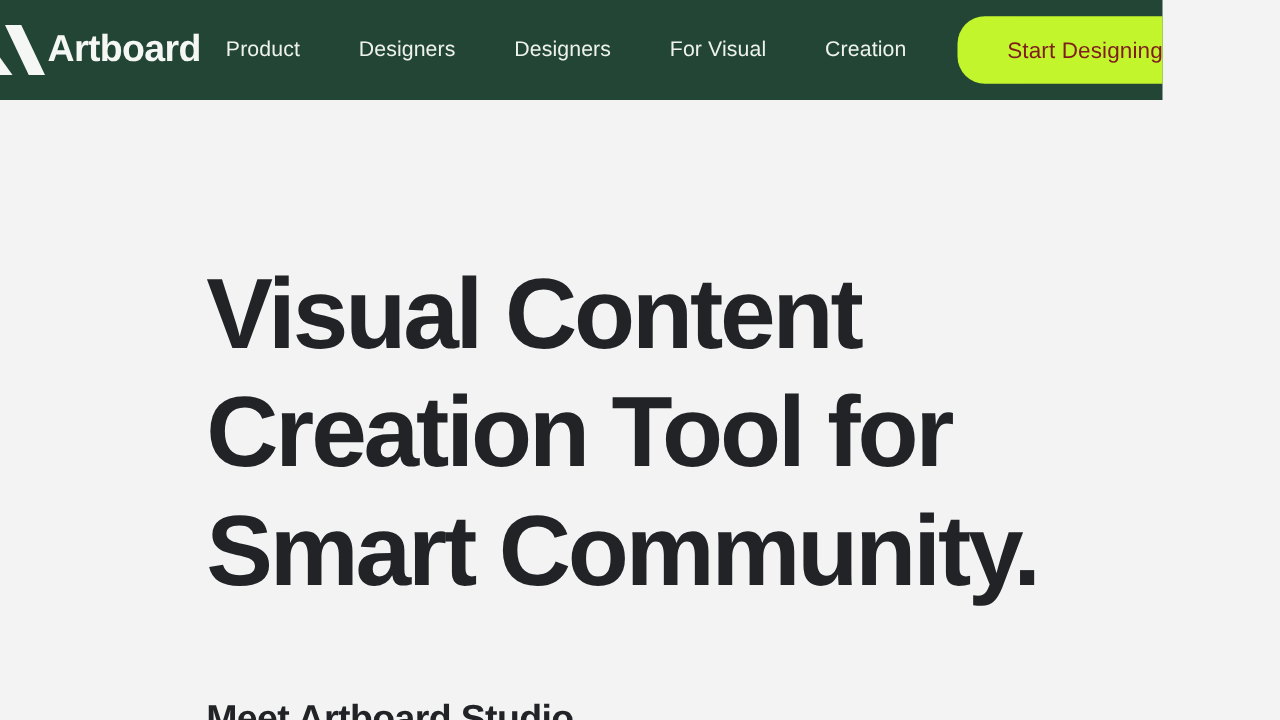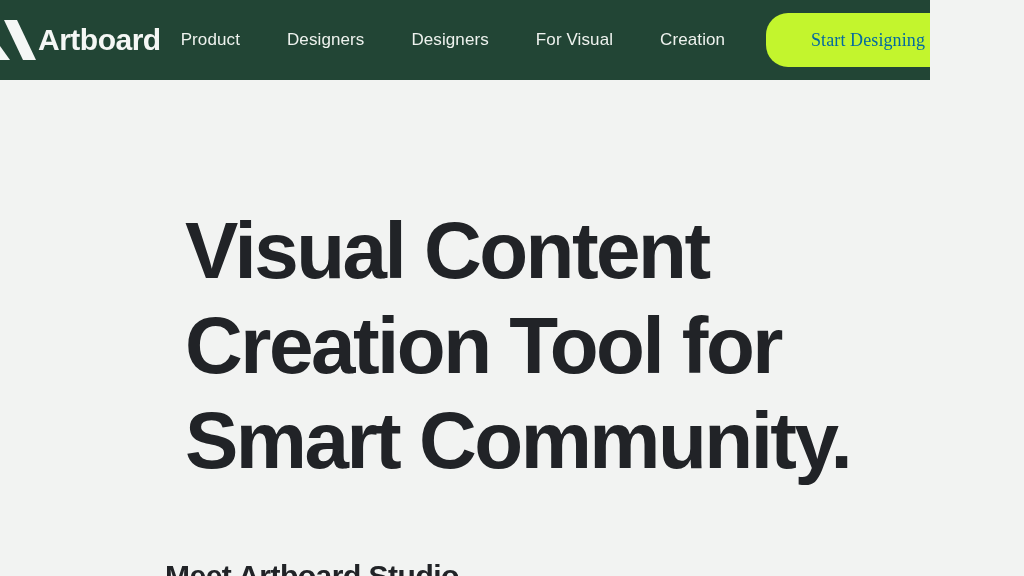--- a/index.html
+++ b/index.html
@@ -62,22 +62,22 @@
   }
   .cta-button {
     position: absolute;
     left: 766px;
     top: 13px;
     width: 204px;
     height: 54px;
     background: #c3f52d;
     border: none;
     border-radius: 22px;
-    color: #0369a1;
-    font-family: Liberation Serif, serif;
+    color: #7f1d1d;
+    font-family: Liberation Sans, sans-serif;
     font-size: 18px;
     font-weight: 500;
     letter-spacing: 0.1px;
     cursor: pointer;
     display: flex;
     align-items: center;
     justify-content: center;
   }
   .menu-button {
     position: absolute;
@@ -103,21 +103,21 @@
     position: absolute;
     left: 165px;
     top: 203px;
     color: #212327;
     font-size: 80px;
     font-weight: 700;
     line-height: 95px;
     letter-spacing: -2.5px;
     white-space: nowrap;
   }
-  .hero-title span { display: block; margin-left: 20px; }
+  .hero-title span { display: block; }
   .hero-subtitle {
     position: absolute;
     left: 165px;
     top: 559px;
     color: #212327;
     font-size: 30px;
     font-weight: 700;
     letter-spacing: -0.5px;
     white-space: nowrap;
   }

